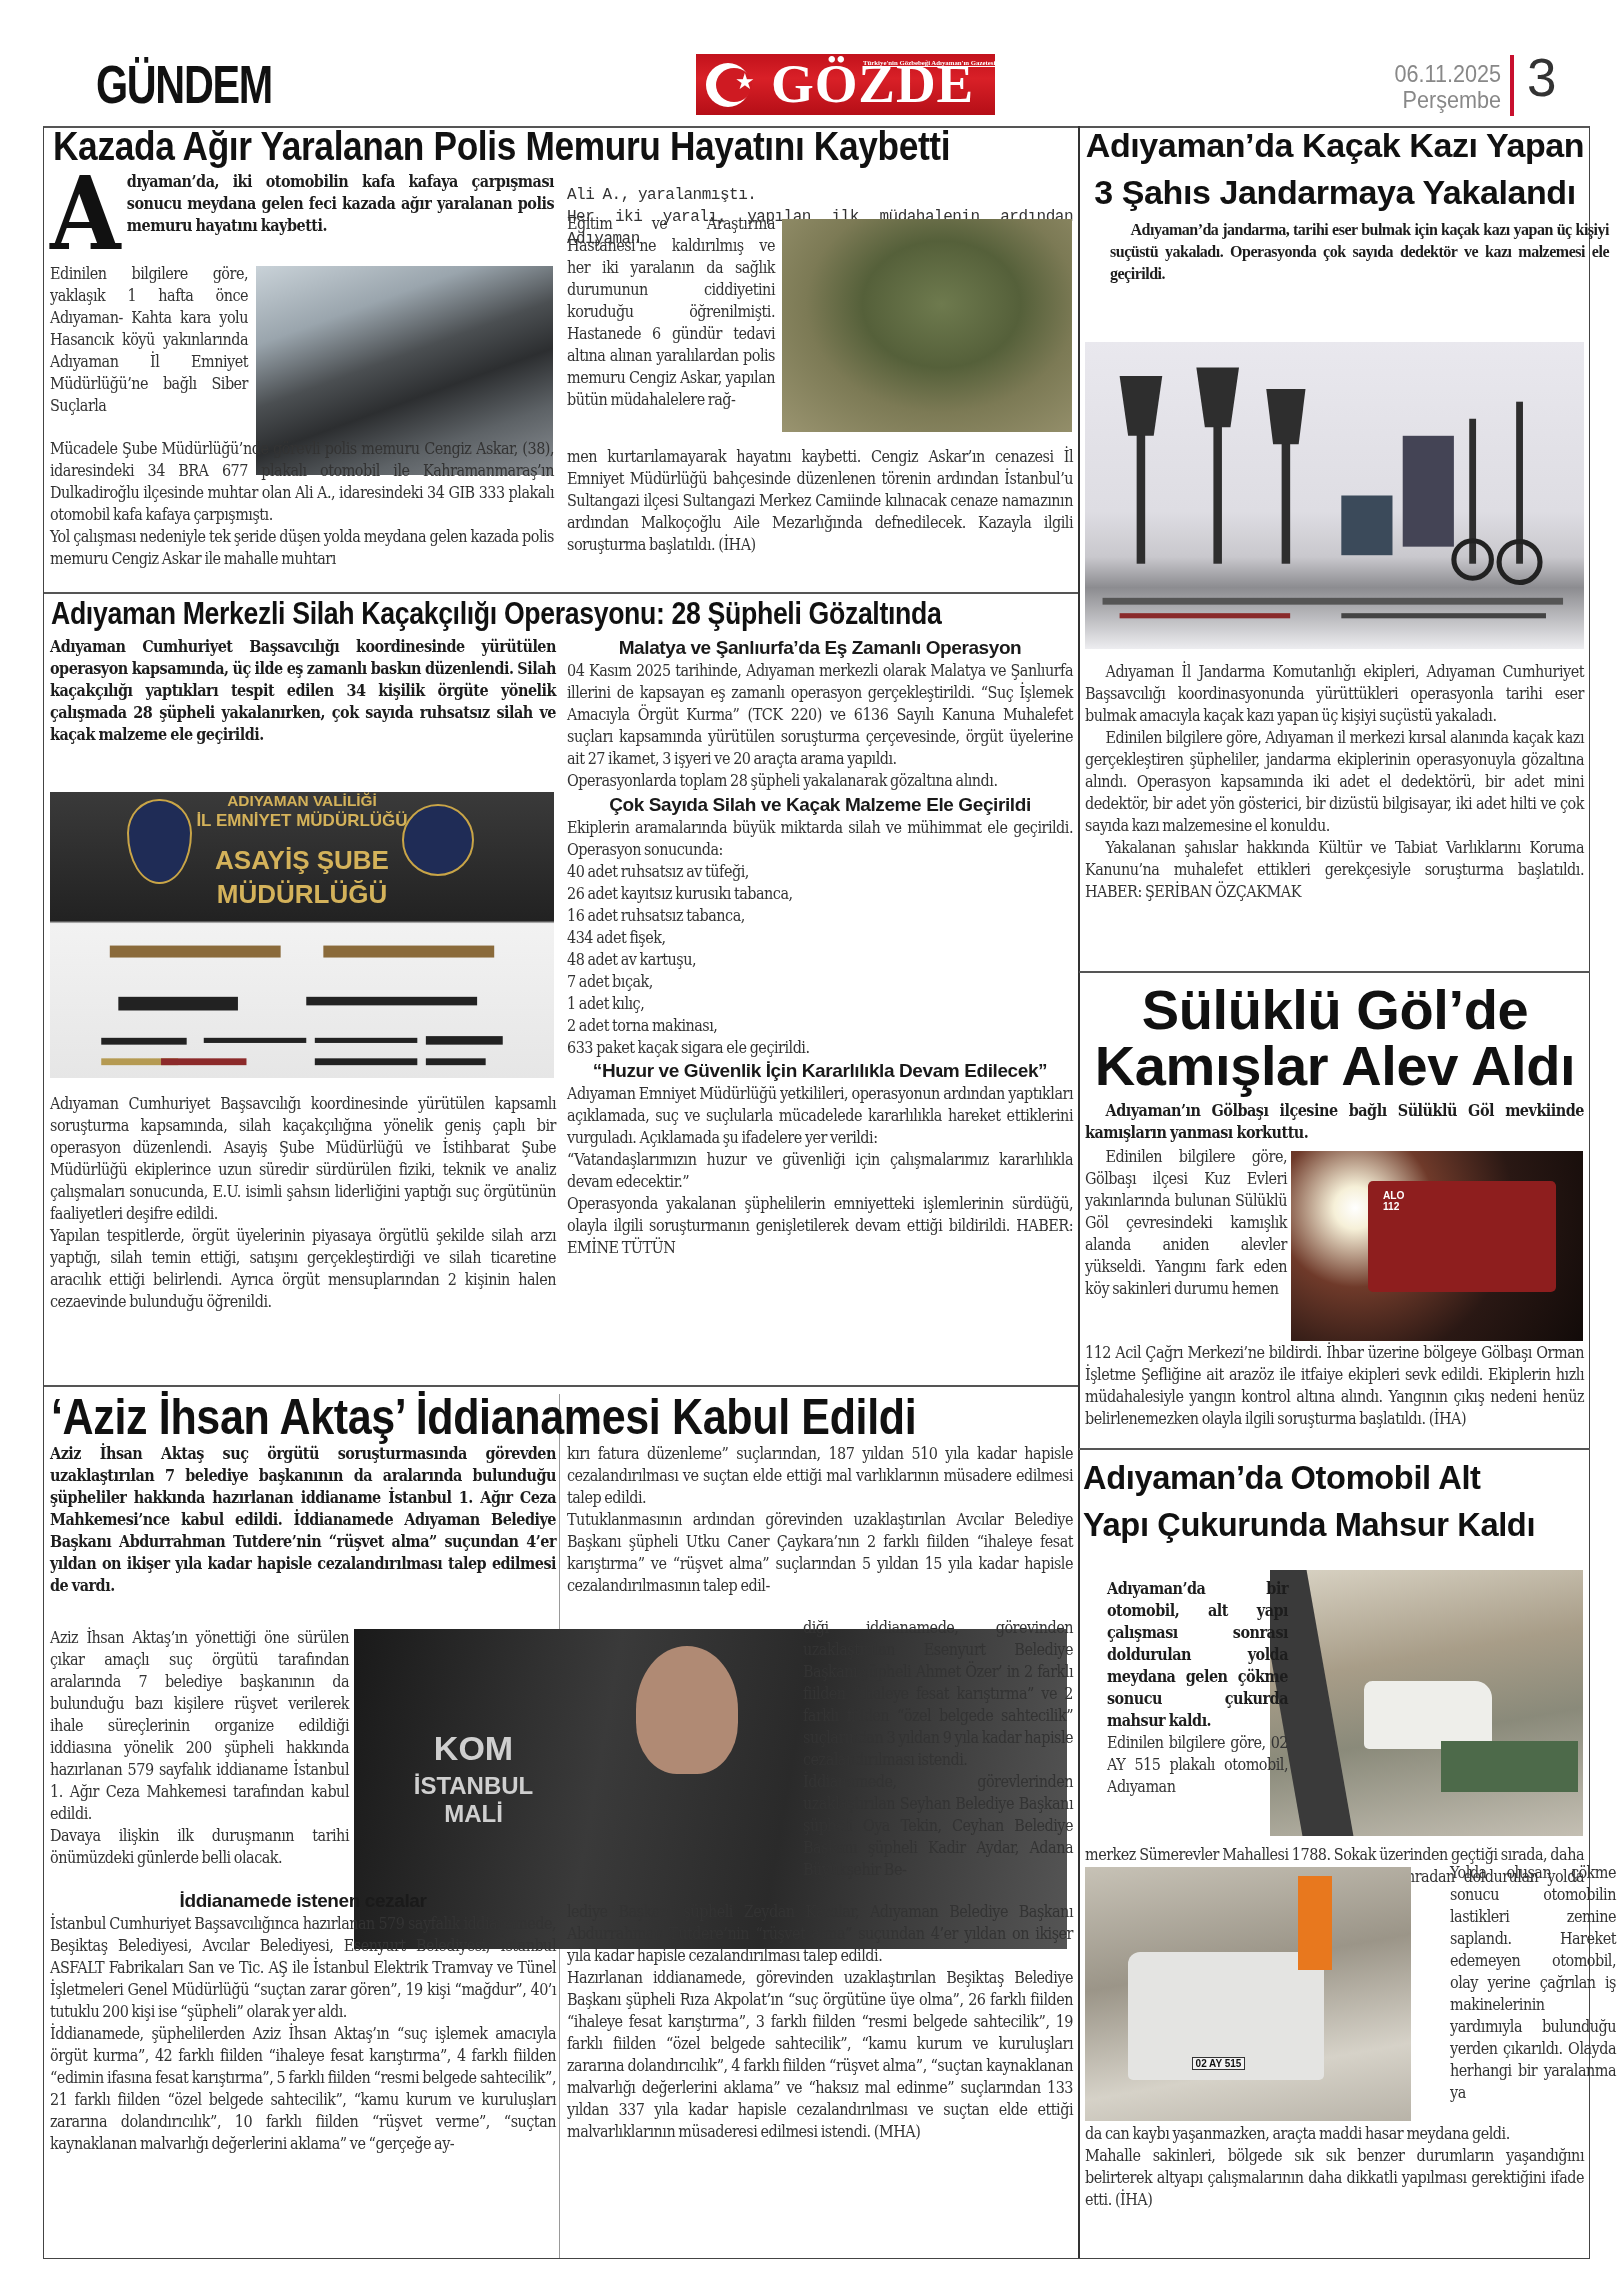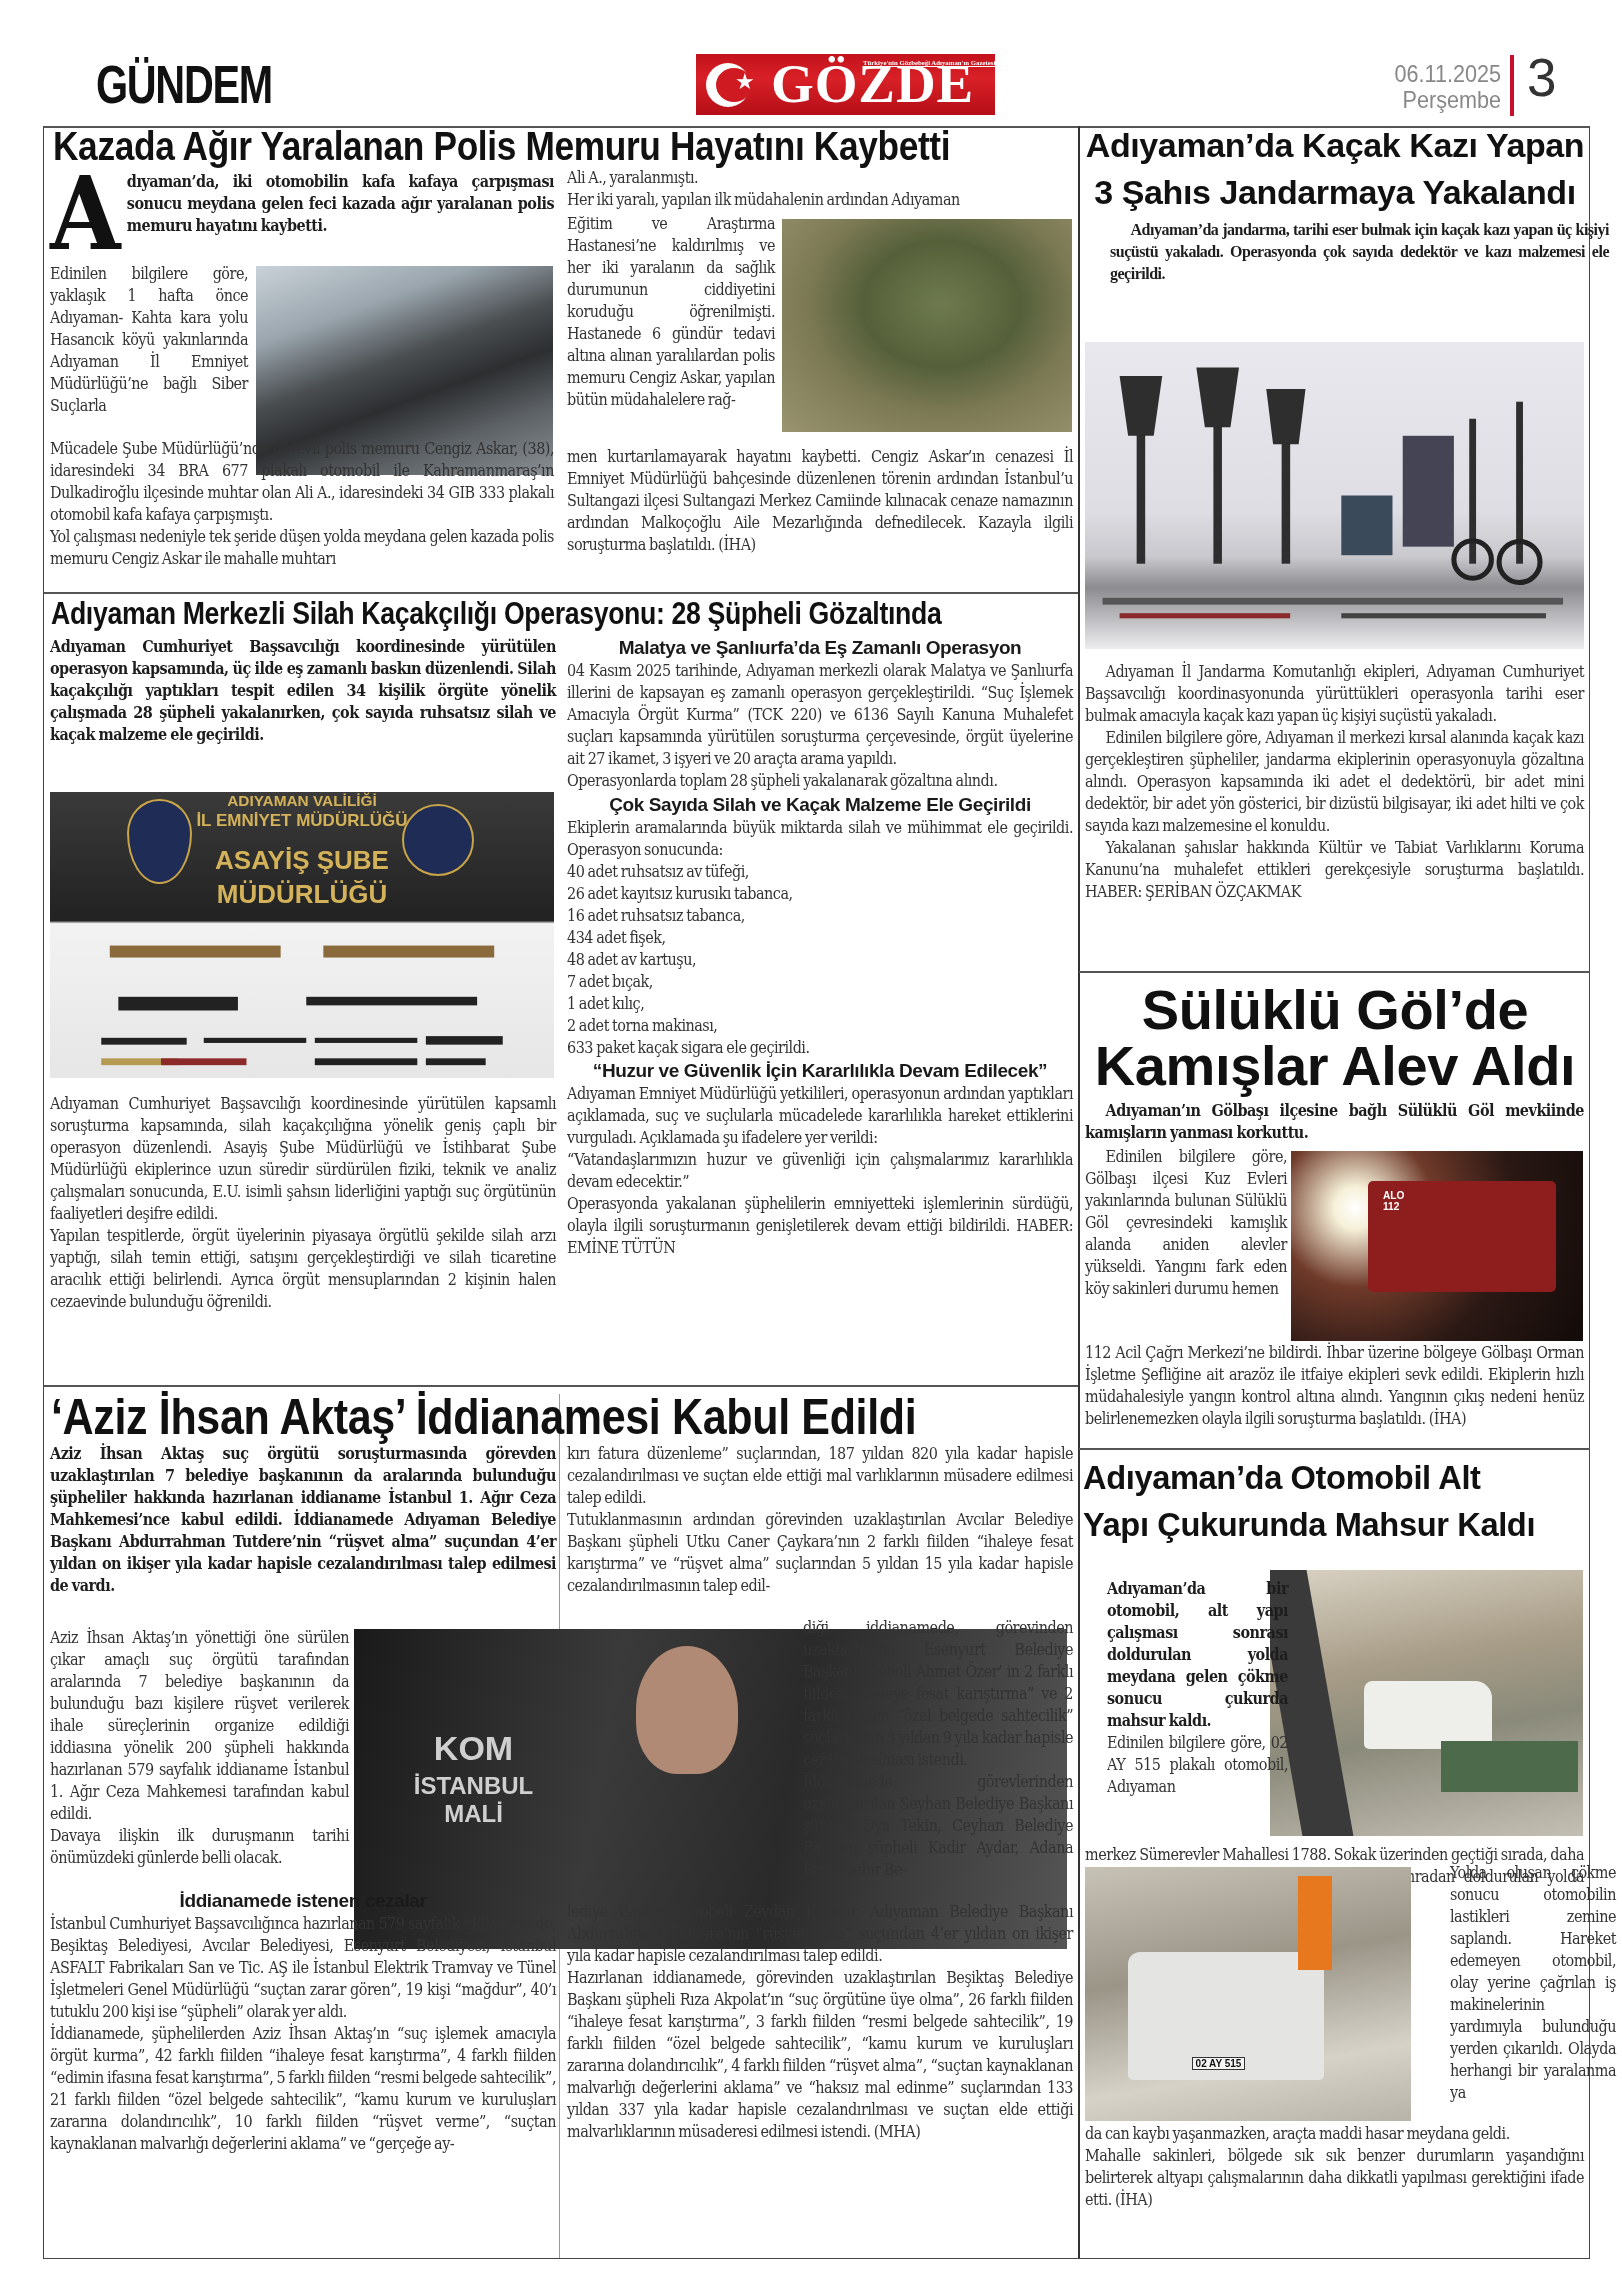--- a/index.html
+++ b/index.html
@@ -100,21 +100,21 @@
 </div>
 <div class="abs photo ph-crash1" style="left:256px; top:266px; width:297px; height:209px;"></div>
 <div class="abs body" style="left:50px; top:263px; width:198px;">
   <p>Edinilen bilgilere göre, yaklaşık 1 hafta önce Adıyaman- Kahta kara yolu Hasancık köyü yakınlarında Adıyaman İl Emniyet Müdürlüğü’ne bağlı Siber Suçlarla</p>
 </div>
 <div class="abs body" style="left:50px; top:438px; width:504px;">
   <p>Mücadele Şube Müdürlüğü’nde görevli polis memuru Cengiz Askar, (38), idaresindeki 34 BRA 677 plakalı otomobil ile Kahramanmaraş’ın Dulkadiroğlu ilçesinde muhtar olan Ali A., idaresindeki 34 GIB 333 plakalı otomobil kafa kafaya çarpışmıştı.</p>
   <p>Yol çalışması nedeniyle tek şeride düşen yolda meydana gelen kazada polis memuru Cengiz Askar ile mahalle muhtarı</p>
 </div>
 
-<div class="abs body" style="left:567px; top:167px; width:506px;">
+<div class="abs body" style="left:567px; top:184px; width:506px;font-family:Liberation Mono, monospace;">
   <p>Ali A., yaralanmıştı.</p>
   <p>Her iki yaralı, yapılan ilk müdahalenin ardından Adıyaman</p>
 </div>
 <div class="abs photo ph-crash2" style="left:782px; top:219px; width:290px; height:213px;"></div>
 <div class="abs body" style="left:567px; top:213px; width:208px;">
   <p>Eğitim ve Araştırma Hastanesi’ne kaldırılmış ve her iki yaralanın da sağlık durumunun ciddiyetini koruduğu öğrenilmişti. Hastanede 6 gündür tedavi altına alınan yaralılardan polis memuru Cengiz Askar, yapılan bütün müdahalelere rağ-</p>
 </div>
 <div class="abs body" style="left:567px; top:446px; width:506px;">
   <p>men kurtarılamayarak hayatını kaybetti. Cengiz Askar’ın cenazesi İl Emniyet Müdürlüğü bahçesinde düzenlenen törenin ardından İstanbul’u Sultangazi ilçesi Sultangazi Merkez Camiinde kılınacak cenaze namazının ardından Malkoçoğlu Aile Mezarlığında defnedilecek. Kazayla ilgili soruşturma başlatıldı. (İHA)</p>
 </div>
@@ -245,21 +245,21 @@
   <p>Davaya ilişkin ilk duruşmanın tarihi önümüzdeki günlerde belli olacak.</p>
 </div>
 <div class="abs" style="left:50px; top:1889px; width:506px;">
   <div class="subhead">İddianamede istenen cezalar</div>
   <div class="body">
     <p>İstanbul Cumhuriyet Başsavcılığınca hazırlanan 579 sayfalık iddianamede, Beşiktaş Belediyesi, Avcılar Belediyesi, Esenyurt Belediyesi, İstanbul ASFALT Fabrikaları San ve Tic. AŞ ile İstanbul Elektrik Tramvay ve Tünel İşletmeleri Genel Müdürlüğü “suçtan zarar gören”, 19 kişi “mağdur”, 40’ı tutuklu 200 kişi ise “şüpheli” olarak yer aldı.</p>
     <p>İddianamede, şüphelilerden Aziz İhsan Aktaş’ın “suç işlemek amacıyla örgüt kurma”, 42 farklı fiilden “ihaleye fesat karıştırma”, 4 farklı fiilden “edimin ifasına fesat karıştırma”, 5 farklı fiilden “resmi belgede sahtecilik”, 21 farklı fiilden “özel belgede sahtecilik”, “kamu kurum ve kuruluşları zararına dolandırıcılık”, 10 farklı fiilden “rüşvet verme”, “suçtan kaynaklanan malvarlığı değerlerini aklama” ve “gerçeğe ay-</p>
   </div>
 </div>
 <div class="abs body" style="left:567px; top:1443px; width:506px;">
-  <p>kırı fatura düzenleme” suçlarından, 187 yıldan 820 yıla kadar hapisle cezalandırılması ve suçtan elde ettiği mal varlıklarının müsadere edilmesi talep edildi.</p>
+  <p>kırı fatura düzenleme” suçlarından, 187 yıldan 510 yıla kadar hapisle cezalandırılması ve suçtan elde ettiği mal varlıklarının müsadere edilmesi talep edildi.</p>
   <p>Tutuklanmasının ardından görevinden uzaklaştırılan Avcılar Belediye Başkanı şüpheli Utku Caner Çaykara’nın 2 farklı fiilden “ihaleye fesat karıştırma” ve “rüşvet alma” suçlarından 5 yıldan 15 yıla kadar hapisle cezalandırılmasının talep edil-</p>
 </div>
 <div class="abs body" style="left:803px; top:1617px; width:270px;">
   <p>diği iddianamede, görevinden uzaklaştırılan Esenyurt Belediye Başkanı şüpheli Ahmet Özer’ in 2 farklı fiilden “ihaleye fesat karıştırma” ve 2 farklı fiilden “özel belgede sahtecilik” suçlarından 3 yıldan 9 yıla kadar hapisle cezalandırılması istendi.</p>
   <p>İddianamede, görevlerinden uzaklaştırılan Seyhan Belediye Başkanı şüpheli Oya Tekin, Ceyhan Belediye Başkanı şüpheli Kadir Aydar, Adana Büyükşehir Be-</p>
 </div>
 <div class="abs body" style="left:567px; top:1901px; width:506px;">
   <p>lediye Başkanı şüpheli Zeydan Karalar, Adıyaman Belediye Başkanı Abdurrahman Tutdere’nin “rüşvet alma” suçundan 4’er yıldan on ikişer yıla kadar hapisle cezalandırılması talep edildi.</p>
   <p>Hazırlanan iddianamede, görevinden uzaklaştırılan Beşiktaş Belediye Başkanı şüpheli Rıza Akpolat’ın “suç örgütüne üye olma”, 26 farklı fiilden “ihaleye fesat karıştırma”, 3 farklı fiilden “resmi belgede sahtecilik”, 19 farklı fiilden “özel belgede sahtecilik”, “kamu kurum ve kuruluşları zararına dolandırıcılık”, 4 farklı fiilden “rüşvet alma”, “suçtan kaynaklanan malvarlığı değerlerini aklama” ve “haksız mal edinme” suçlarından 133 yıldan 337 yıla kadar hapisle cezalandırılması ve suçtan elde ettiği malvarlıklarının müsaderesi edilmesi istendi. (MHA)</p>
 </div>

